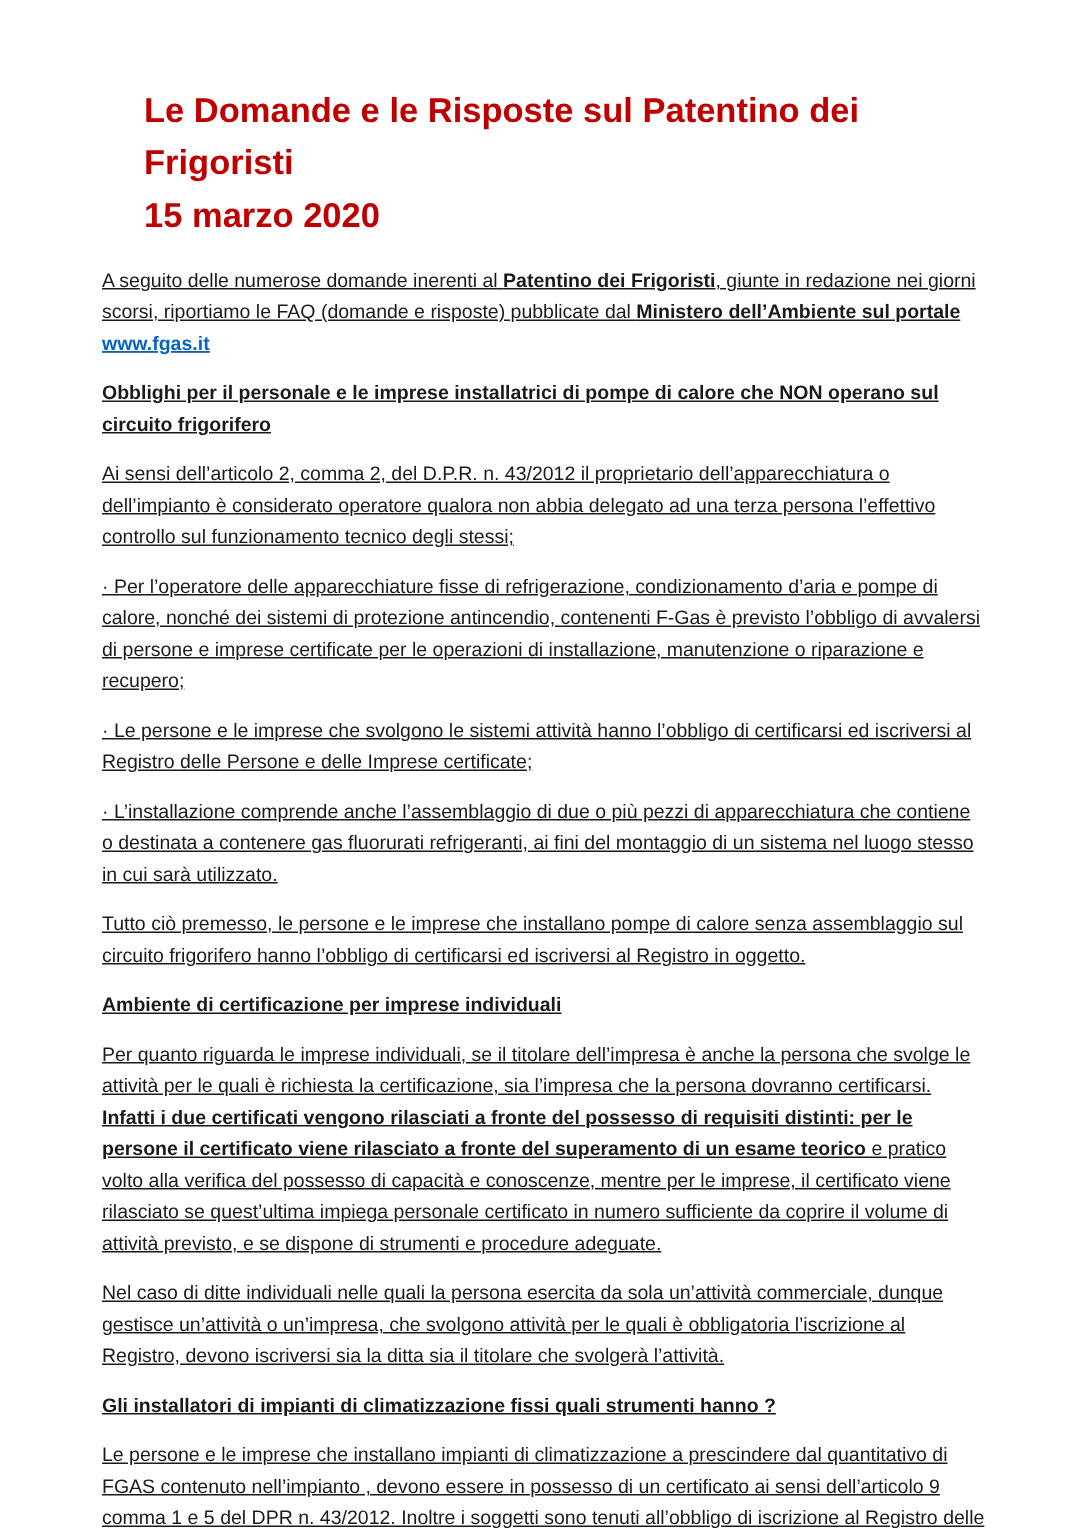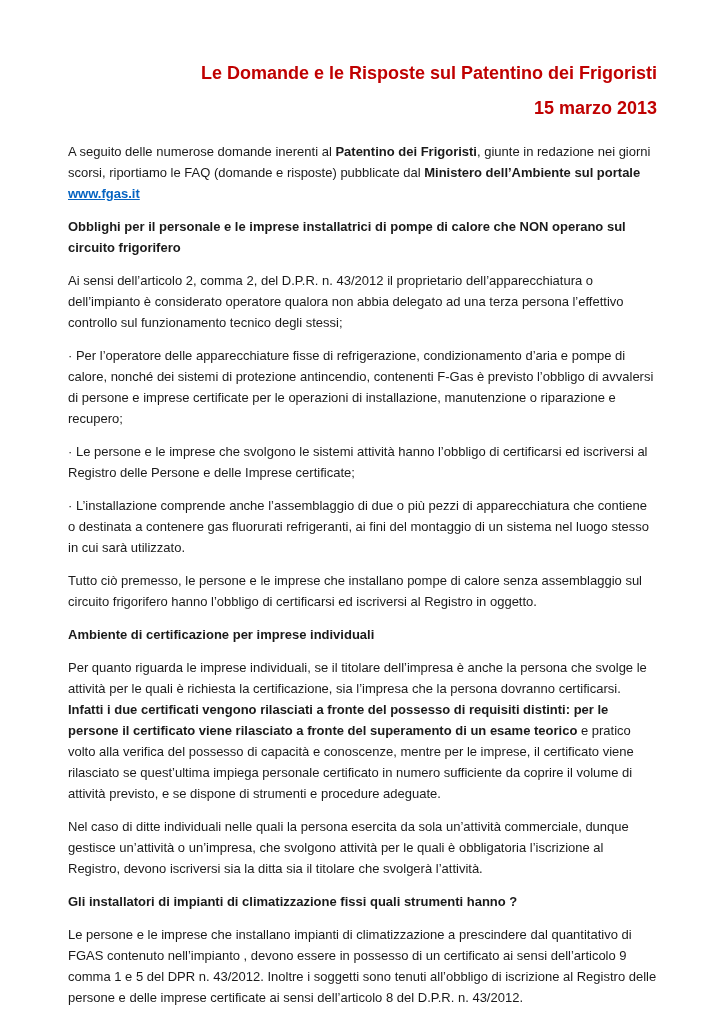--- a/index.html
+++ b/index.html
@@ -10,45 +10,46 @@
     margin: 0 auto;
     background: #ffffff;
     padding: 56px 68px 40px 68px;
     font-family: "Liberation Sans", sans-serif;
     font-size: 13px;
     line-height: 21px;
     color: #1a1a1a;
     overflow: hidden;
   }
   .doc-title {
-    text-align: right;
+    text-align: left;
     font-weight: bold;
-    font-size: 18px;
+    font-size: 23px;
     line-height: 35px;
     color: var(--title-color, #c00000);
     margin-bottom: 15px;
+    margin-left: 28px;
   }
-  .doc-body p { margin: 8px 0 12px 0; }
+  .doc-body p { margin: 8px 0 12px 0; text-decoration: underline; }
   .doc-body p.heading { font-weight: bold; }
   .b { font-weight: bold; }
   .u { text-decoration: underline; }
   a.link {
     color: var(--link-color, #0563c1);
     font-weight: bold;
     text-decoration: underline;
     cursor: pointer;
   }
 </style>
 </head>
 <body>
 
 <div class="page" style="--title-color: #c00000; --link-color: #0563c1; color: rgb(26, 26, 26); background: rgb(255, 255, 255);">
   <div class="doc-title">
     <div>Le Domande e le Risposte sul Patentino dei Frigoristi</div>
-    <div>15 marzo 2013</div>
+    <div>15 marzo 2020</div>
   </div>
   <div class="doc-body">
       <p class="paragraph"><span>A seguito delle numerose domande inerenti al </span><span class="b">Patentino dei Frigoristi</span><span>, giunte in redazione nei giorni scorsi, riportiamo le FAQ (domande e risposte) pubblicate dal </span><span class="b">Ministero dell’Ambiente sul portale </span><a class="link b" href="#">www.fgas.it</a></p>
       <p class="heading"><span class="b">Obblighi per il personale e le imprese installatrici di pompe di calore che NON operano sul circuito frigorifero</span></p>
       <p class="paragraph"><span>Ai sensi dell’articolo 2, comma 2, del D.P.R. n. 43/2012 il proprietario dell’apparecchiatura o dell’impianto è considerato operatore qualora non abbia delegato ad una terza persona l’effettivo controllo sul funzionamento tecnico degli stessi;</span></p>
       <p class="paragraph"><span>· Per l’operatore delle apparecchiature fisse di refrigerazione, condizionamento d’aria e pompe di calore, nonché dei sistemi di protezione antincendio, contenenti F-Gas è previsto l’obbligo di avvalersi di persone e imprese certificate per le operazioni di installazione, manutenzione o riparazione e recupero;</span></p>
       <p class="paragraph"><span>· Le persone e le imprese che svolgono le sistemi attività hanno l’obbligo di certificarsi ed iscriversi al Registro delle Persone e delle Imprese certificate;</span></p>
       <p class="paragraph"><span>· L’installazione comprende anche l’assemblaggio di due o più pezzi di apparecchiatura che contiene o destinata a contenere gas fluorurati refrigeranti, ai fini del montaggio di un sistema nel luogo stesso in cui sarà utilizzato.</span></p>
       <p class="paragraph"><span>Tutto ciò premesso, le persone e le imprese che installano pompe di calore senza assemblaggio sul circuito frigorifero hanno l’obbligo di certificarsi ed iscriversi al Registro in oggetto.</span></p>
       <p class="heading"><span class="b">Ambiente di certificazione per imprese individuali</span></p>

